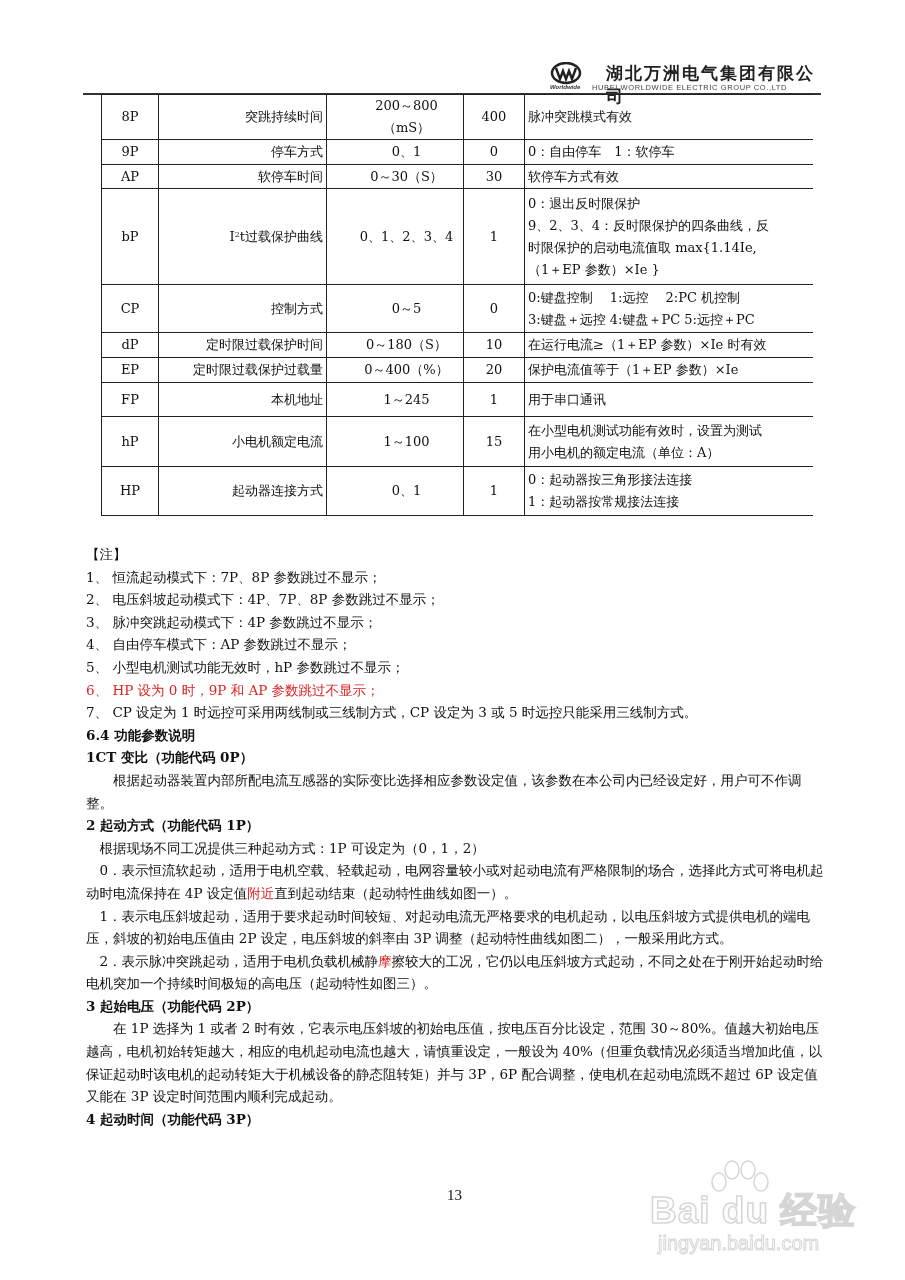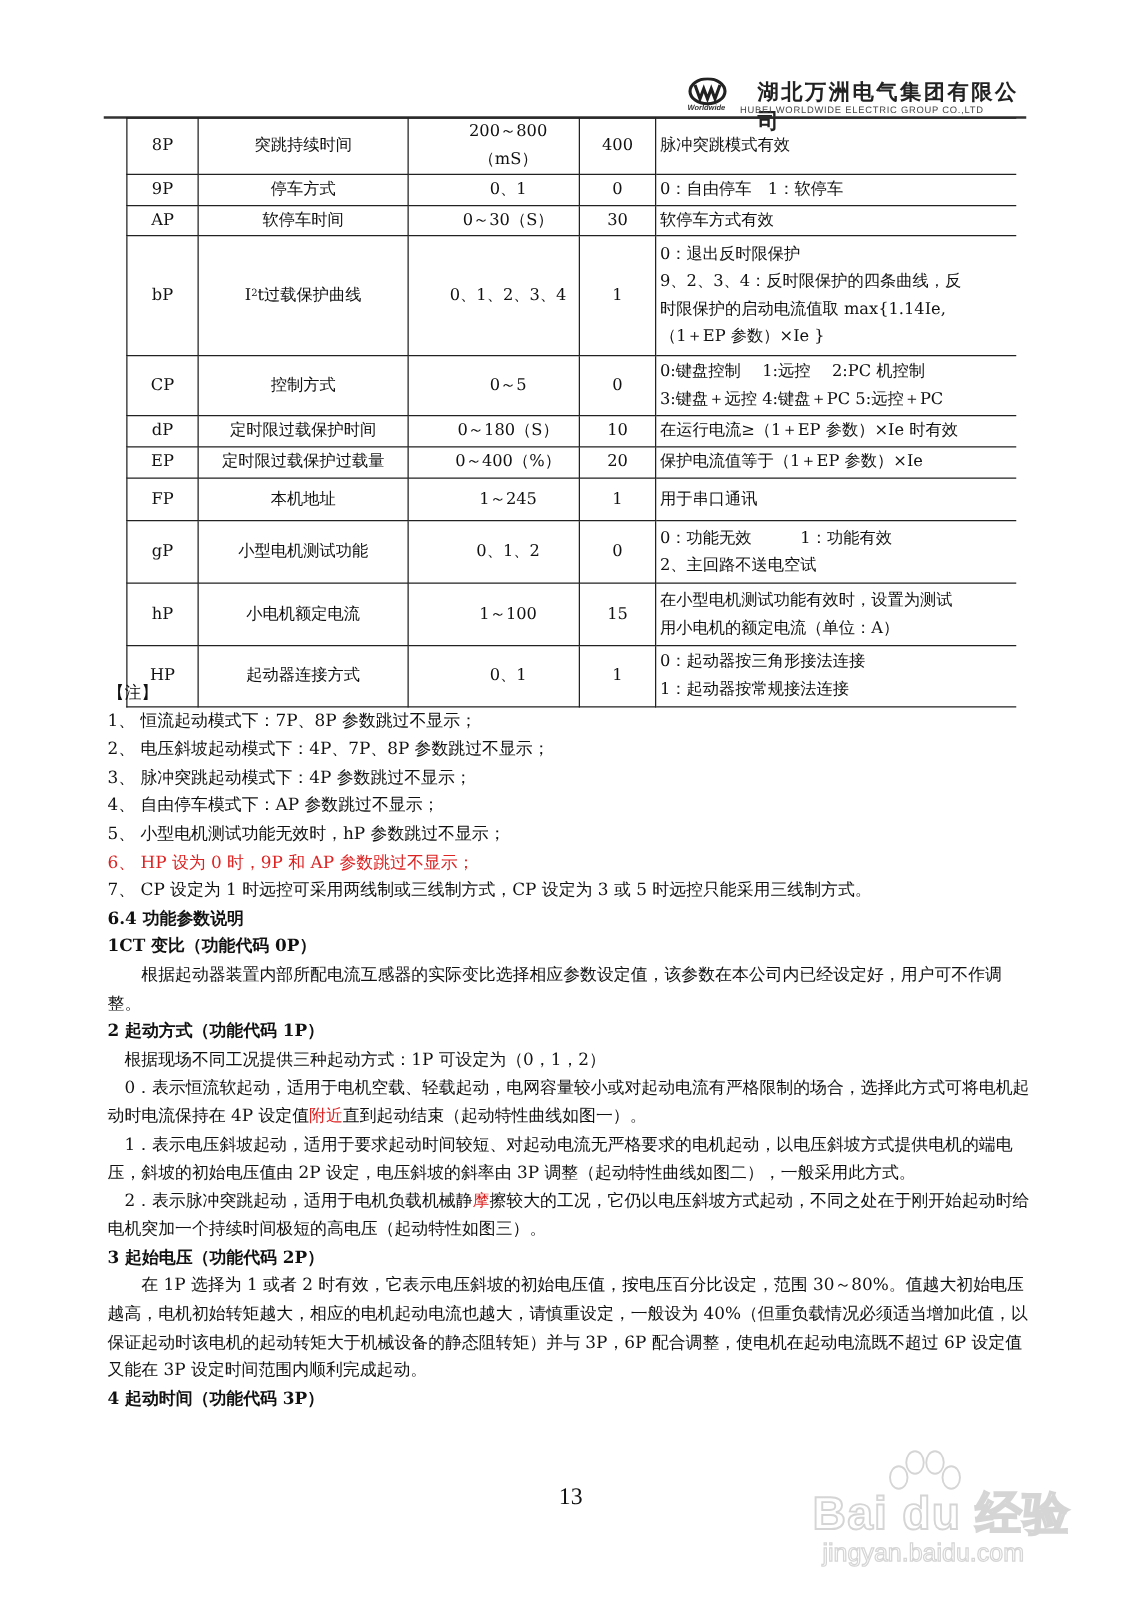--- a/index.html
+++ b/index.html
@@ -8,35 +8,35 @@
   .header { position:absolute; left:550px; top:60px; width:275px; height:34px; }
   .logo { position:absolute; left:0; top:2px; width:32px; height:24px; }
   .logo-sub { position:absolute; left:0; top:24px; font-size:6px; font-family:"Liberation Sans",sans-serif; font-weight:bold; color:#333; font-style:italic; }
   .company-cn { position:absolute; left:56px; top:2px; font-family:"DejaVu Sans",sans-serif; font-weight:bold; font-size:17px; letter-spacing:2px; color:#222; }
   .company-en { position:absolute; left:42px; top:23px; font-family:"Liberation Sans",sans-serif; font-size:7.5px; color:#444; letter-spacing:0.6px; }
   .header-rule { position:absolute; left:83px; top:93px; width:738px; height:2px; background:#333; }
 
   table.params { position:absolute; left:101px; top:94px; border-collapse:collapse; font-size:13px; }
   table.params td { border:1px solid #222; padding:0 3px; vertical-align:middle; line-height:22px; }
   table.params td.c1 { width:50px; text-align:center; }
-  table.params td.c2 { width:161px; text-align:center; }
+  table.params td.c2 { width:161px; text-align:right; }
   table.params td.c3 { width:107px; text-align:center;padding-left:26px; }
   table.params td.c4 { width:54px; text-align:center; }
   table.params td.c5 { width:282px; text-align:left; border-right:none; padding-left:3px; }
   table.params td.c1 { border-left:1px solid #222; }
   .sup { font-size:8px; vertical-align:top; position:relative; top:-2px; }
 
   .body-text { position:absolute; left:86px; top:543px; width:740px; font-size:13.5px; line-height:22.6px; }
   .body-text p { margin:0; }
   .red { color:#d22; }
   .indent2 { text-indent:2em; }
   .indent1 { text-indent:1em; }
   .bold { font-weight:bold; }
 
-  .page-num { position:absolute; left:447px; top:1187px; font-size:19px; font-family:"Liberation Serif",serif; }
+  .page-num { position:absolute; left:447px; top:1187px; font-size:15px; font-family:"Liberation Serif",serif; }
   .watermark { position:absolute; left:650px; top:1160px; width:220px; height:110px; opacity:0.35; }
   .wm-paw { position:absolute; left:55px; top:0; }
   .wm-big { position:absolute; left:0; top:26px; font-family:"Liberation Sans",sans-serif; font-size:37px; font-weight:bold; color:#fff;
            -webkit-text-stroke:1.5px #888; letter-spacing:1px; }
   .wm-url { position:absolute; left:8px; top:72px; font-family:Liberation Sans, sans-serif; font-size:20px; color:#fff; -webkit-text-stroke:1px #888; }
 </style>
 </head>
 <body>
 
 <div class="header">
@@ -122,30 +122,20 @@
     <tr style="height:34px">
       <td class="c1">FP</td>
       <td class="c2">本机地址</td>
       <td class="c3">1～245</td>
       <td class="c4">1</td>
       <td class="c5">
           <div>用于串口通讯</div>
         </td>
     </tr>
     <tr style="height:50px">
-      <td class="c1">gP</td>
-      <td class="c2">小型电机测试功能</td>
-      <td class="c3">0、1、2</td>
-      <td class="c4">0</td>
-      <td class="c5">
-        <div>0：功能无效　　　1：功能有效</div>
-        <div>2、主回路不送电空试</div>
-      </td>
-    </tr>
-    <tr style="height:50px">
       <td class="c1">hP</td>
       <td class="c2">小电机额定电流</td>
       <td class="c3">1～100</td>
       <td class="c4">15</td>
       <td class="c5">
         <div>在小型电机测试功能有效时，设置为测试</div>
         <div>用小电机的额定电流（单位：A）</div>
       </td>
     </tr>
     <tr style="height:49px">

